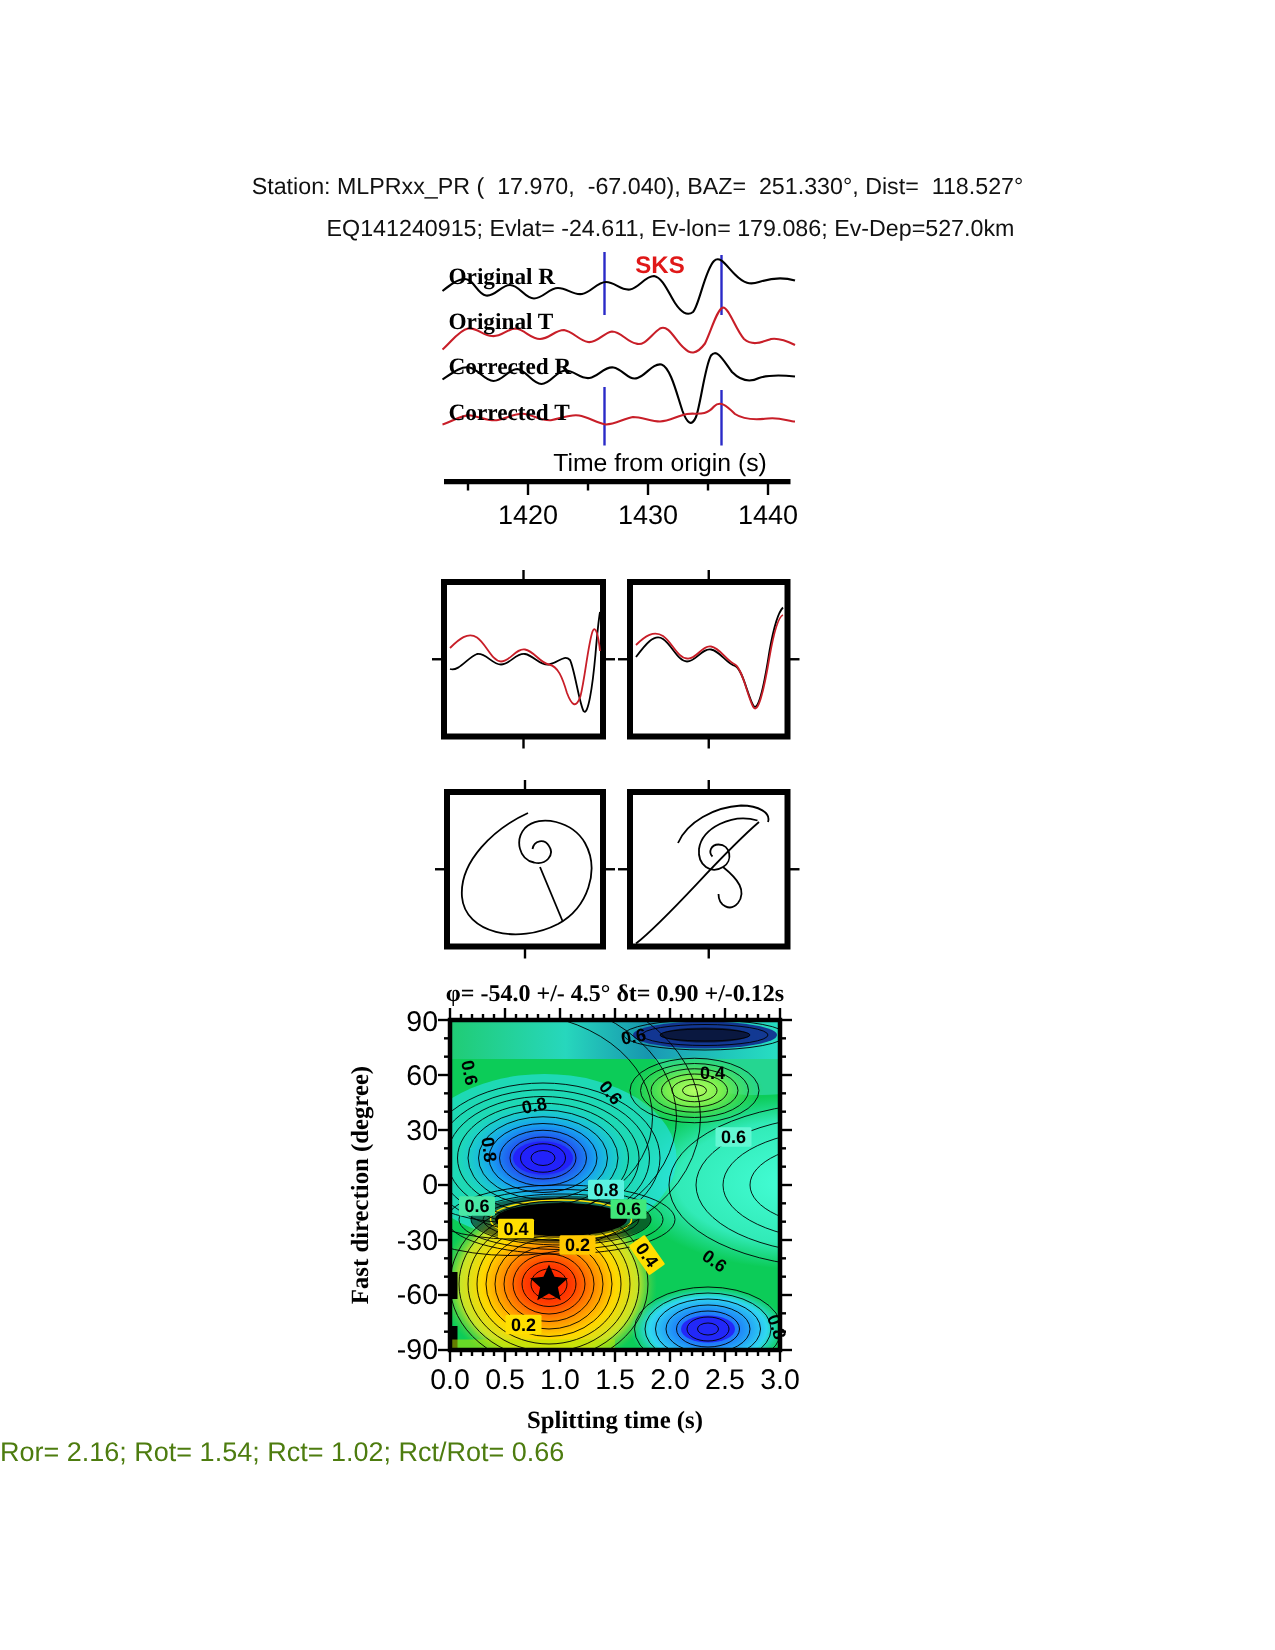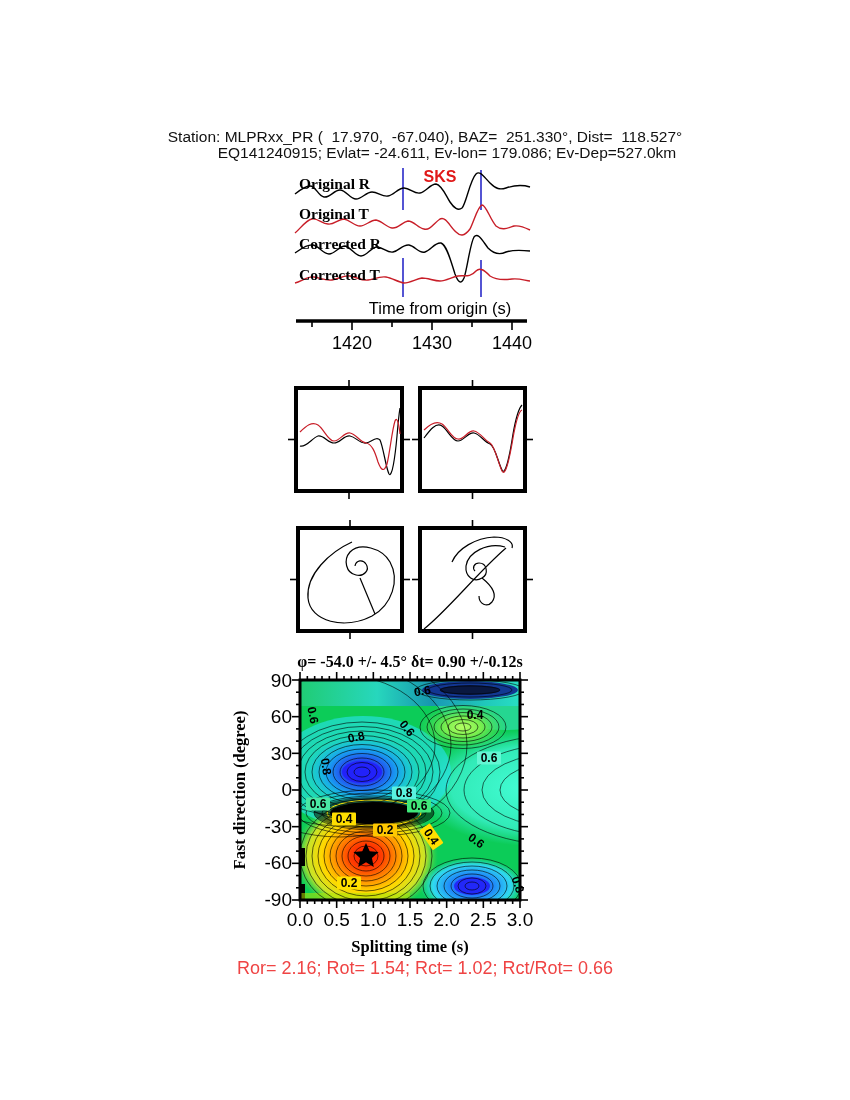--- a/index.html
+++ b/index.html
@@ -1,20 +1,20 @@
 <!DOCTYPE html>
 <html><head>
 <meta charset="utf-8">
 <style>
   html,body{margin:0;padding:0;background:#ffffff;}
   #page{position:relative;width:850px;height:1100px;background:#fff;overflow:hidden;
         font-family:"Liberation Sans",sans-serif;color:#000;}
   .hdr{position:absolute;left:0;width:850px;text-align:center;white-space:pre;
        font-size:15.5px;color:#111;}
-  .caption{position:absolute;left:0;width:850px;text-align:center;font-size:18px;color:#ef4444;}
+  .caption{position:absolute;left:0;width:850px;text-align:left;font-size:18px;color:#4d7c0f;}
   svg{position:absolute;overflow:visible;}
   .trace{fill:none;stroke-width:1.4px;}
   .blk{stroke:#000;}
   .red{stroke:#c81e28;}
   .winline{stroke:#2a2ac8;stroke-width:1.6px;}
   .axisline{stroke:#000;stroke-width:3.5px;}
   .tick{stroke:#000;stroke-width:1.6px;}
   .lbl-serif{font-family:"Liberation Serif",serif;font-weight:bold;}
   .tracelbl{font-size:15.5px;}
   .sks{font-size:16px;font-weight:bold;fill:#e01818;}
@@ -27,21 +27,21 @@
   .axlbl{font-size:16.5px;}
   .ring{fill:none;stroke:#000;stroke-width:0.6px;}
   .clbl{font-size:12px;font-weight:bold;fill:#000;text-anchor:middle;}
   #ct-xticks line,#ct-yticks line,#panel-ticks line{stroke:#000;stroke-width:1.6px;}
 </style>
 </head>
 <body>
 
 <div id="page">
 
-  <div class="hdr" style="top:128px;text-align:center;">Station: MLPRxx_PR (  17.970,  -67.040), BAZ=  251.330°, Dist=  118.527°</div>
+  <div class="hdr" style="top:116px;text-align:center;">Station: MLPRxx_PR (  17.970,  -67.040), BAZ=  251.330°, Dist=  118.527°</div>
   <div class="hdr" style="top:144px;margin-left:22px;">EQ141240915; Evlat= -24.611, Ev-lon= 179.086; Ev-Dep=527.0km</div>
 
   <svg style="left:280px;top:158px;" width="270" height="200" viewBox="280 158 270 200">
 
     <g>
       <line class="winline" x1="403" y1="168" x2="403" y2="210"></line>
       <line class="winline" x1="481" y1="170" x2="481" y2="210"></line>
       <line class="winline" x1="403" y1="258" x2="403" y2="297"></line>
       <line class="winline" x1="481" y1="260" x2="481" y2="297"></line>
     </g>

